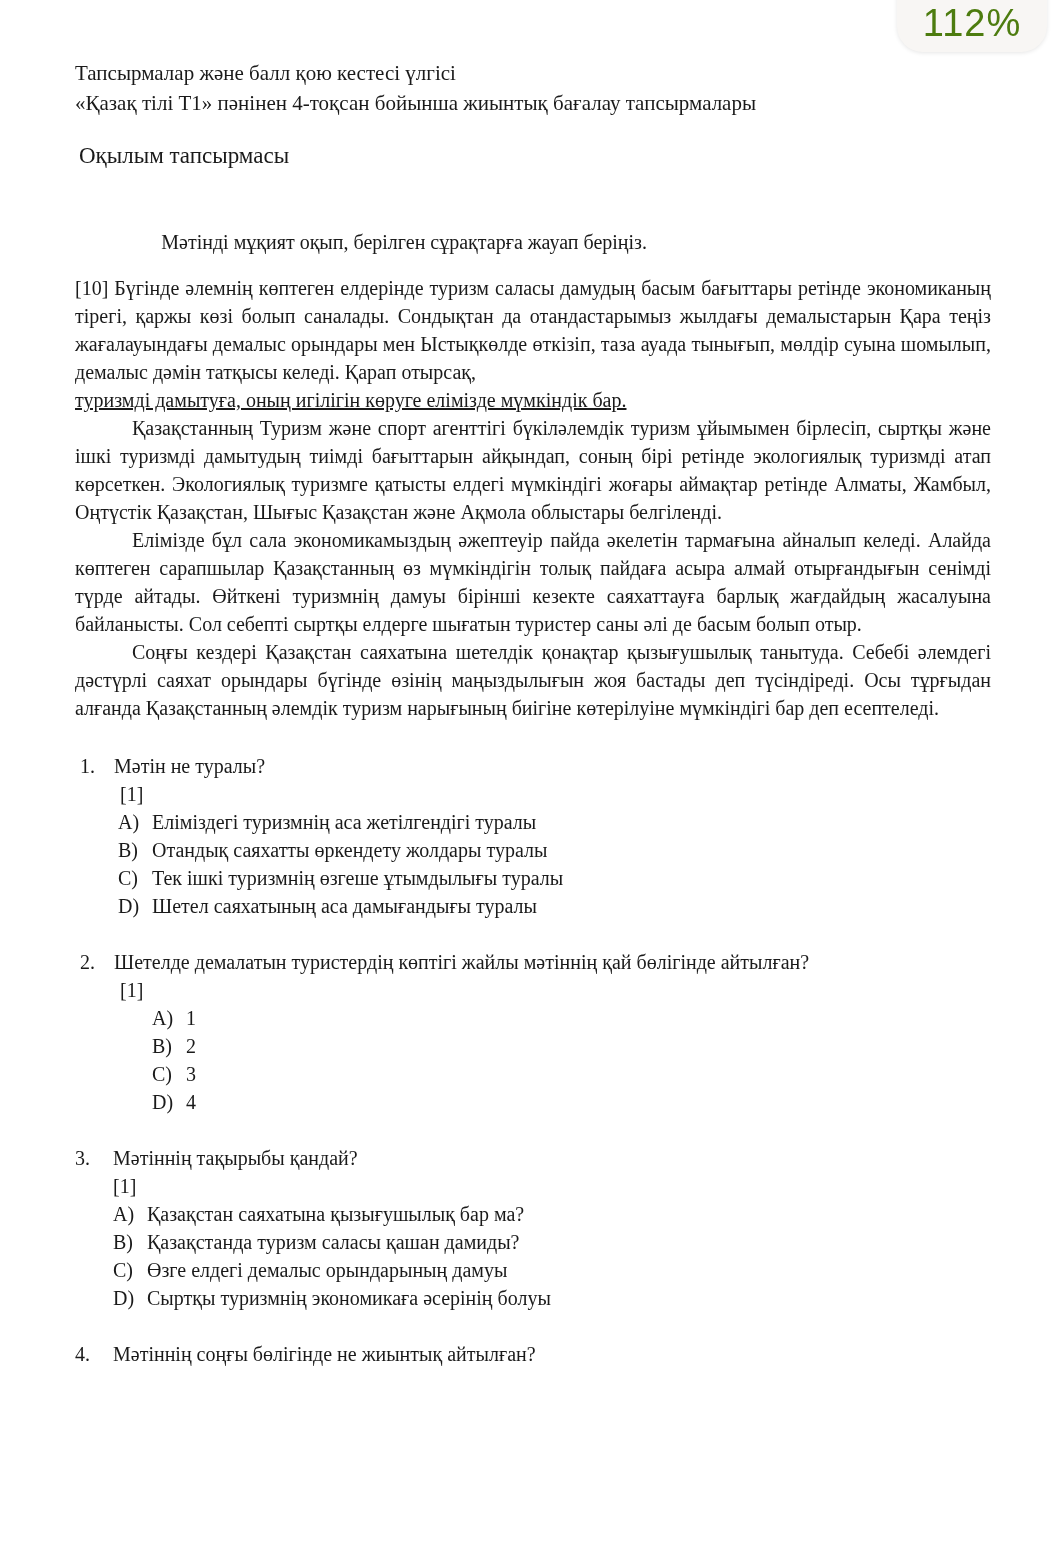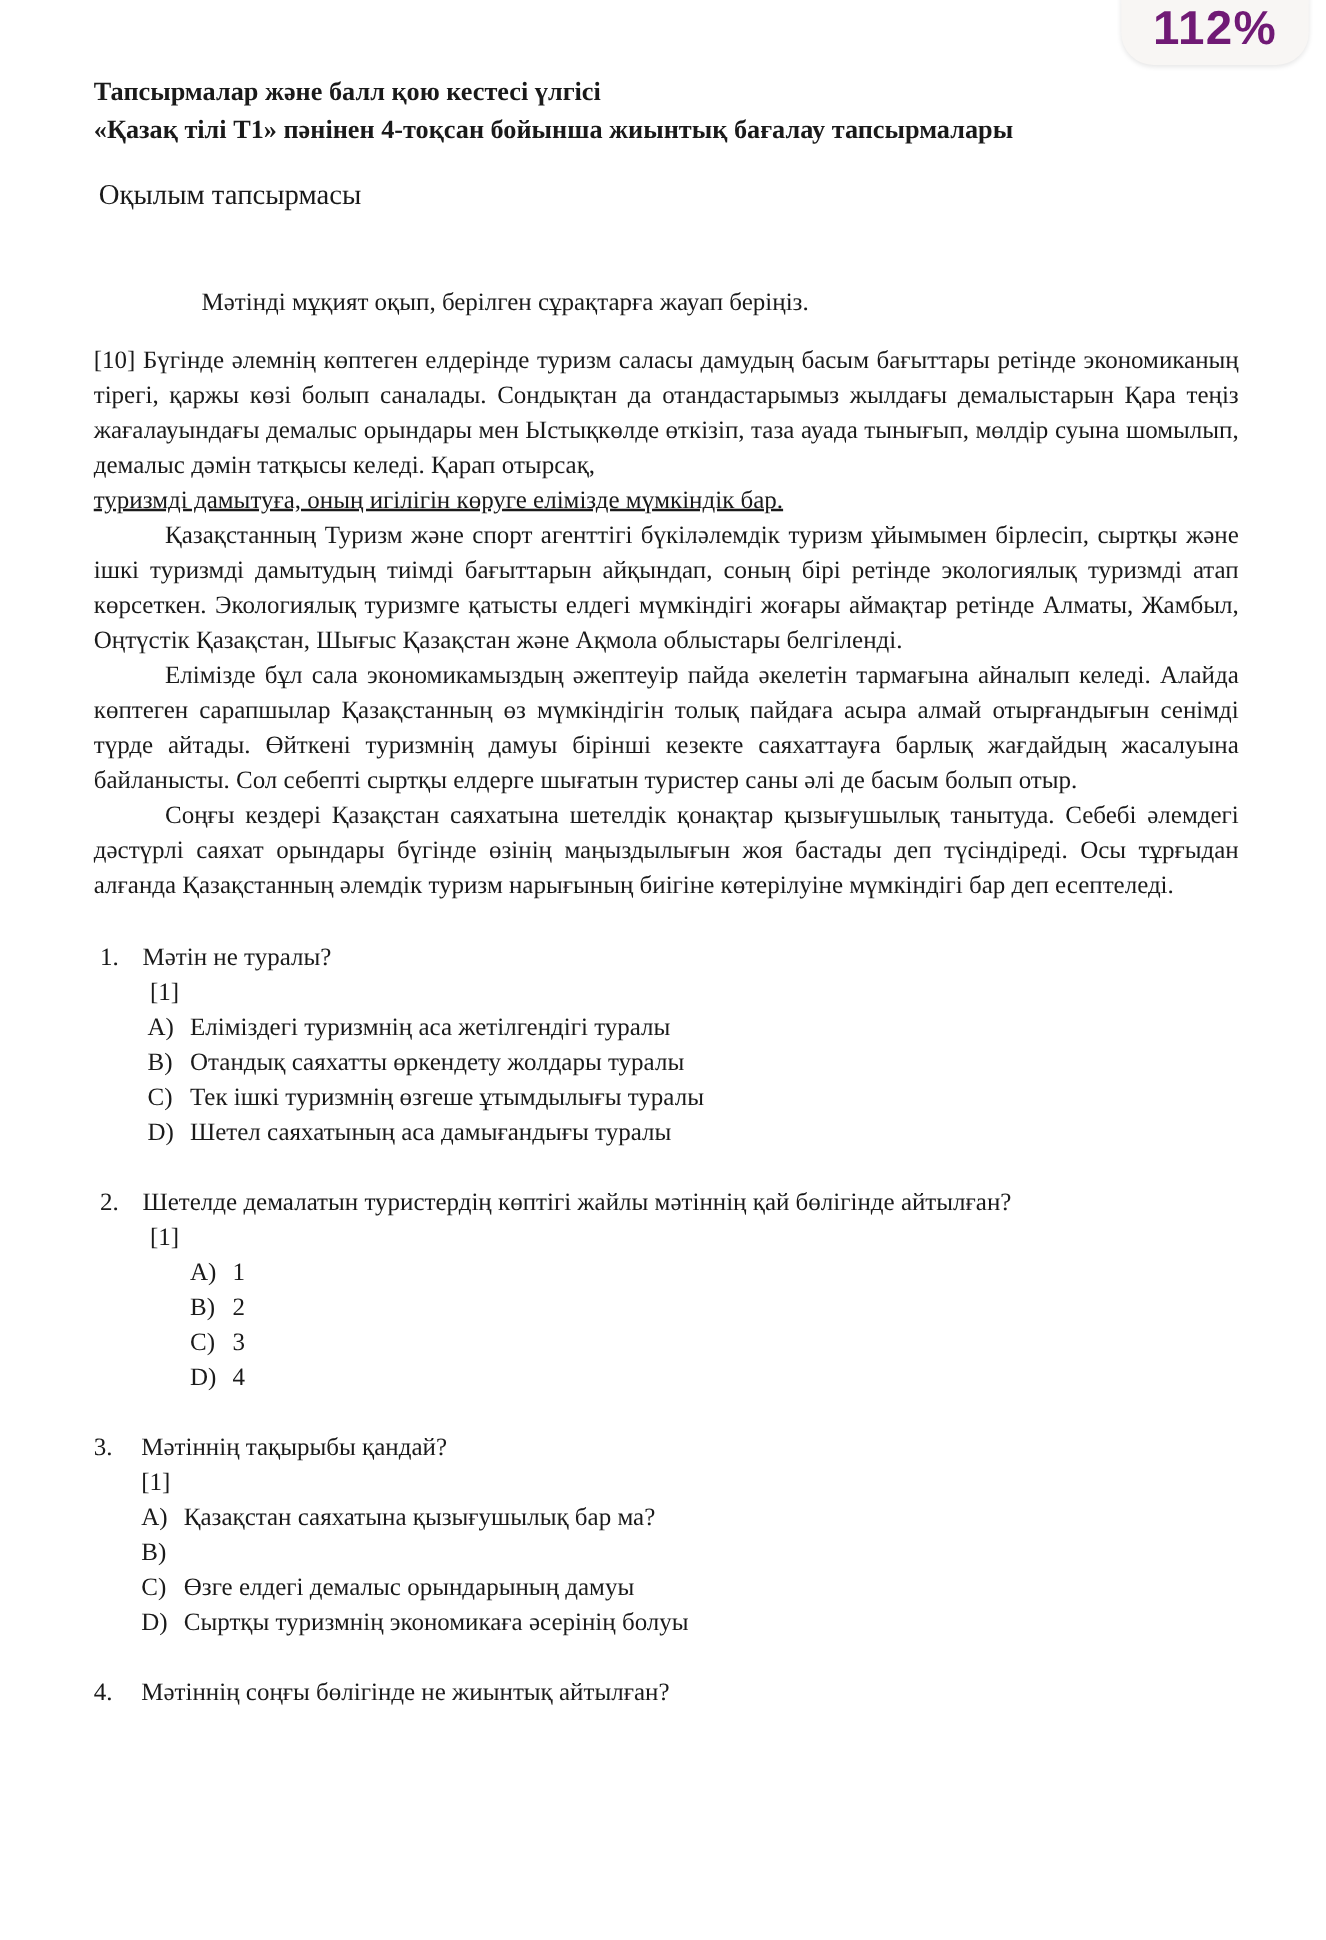--- a/index.html
+++ b/index.html
@@ -11,24 +11,24 @@
   .zoom-badge {
     position: absolute; right: 14px; top: -26px;
     width: 150px; height: 78px; border-radius: 26px;
     background: #f8f6f4;
     box-shadow: 0 1px 4px rgba(0,0,0,0.10);
     display: flex; align-items: flex-end; justify-content: center;
     padding-bottom: 10px; box-sizing: border-box;
   }
   .zoom-badge span {
     font-family: "Liberation Sans", "DejaVu Sans", sans-serif;
-    font-size: 38px; color: #701a75; letter-spacing: 1px; line-height: 1; font-weight: bold;
+    font-size: 38px; color: #4d7c0f; letter-spacing: 1px; line-height: 1;
   }
   .page { position: absolute; left: 75px; top: 58px; width: 920px; }
-  .title { font-weight: bold; font-size: 21px; line-height: 30px; margin: 0; }
+  .title { font-weight: normal; font-size: 21px; line-height: 30px; margin: 0; }
   .section { font-size: 23px; line-height: 28px; margin: 24px 0 0 4px; }
   .instr { font-size: 20px; line-height: 28px; margin: 58px 0 0 12px; width: 560px; text-align: right; }
   .text { font-size: 20px; line-height: 28px; margin: 18px 0 0 0; text-align: justify; width: 916px; }
   .text p { margin: 0; }
   .indent { text-indent: 57px; }
   .left { text-align: left; text-decoration: underline; }
   .q { font-size: 20px; line-height: 28px; margin: 0; }
   .qline { display: flex; }
   .qnum { display: inline-block; width: 34px; }
   .pts { padding-left: 40px; }
@@ -121,20 +121,21 @@
       <span class="qnum">3.</span>
       <span>Мәтіннің тақырыбы қандай?</span>
     </div>
     <div class="pts">[1]</div>
     <div class="opt">
         <span class="letter">A)</span>
         <span>Қазақстан саяхатына қызығушылық бар ма?</span>
       </div>
     <div class="opt">
         <span class="letter">B)</span>
+        <span>Қазақстанда туризм саласы қашан дамиды?</span>
       </div>
     <div class="opt">
         <span class="letter">C)</span>
         <span>Өзге елдегі демалыс орындарының дамуы</span>
       </div>
     <div class="opt">
         <span class="letter">D)</span>
         <span>Сыртқы туризмнің экономикаға әсерінің болуы</span>
       </div>
   </div>

